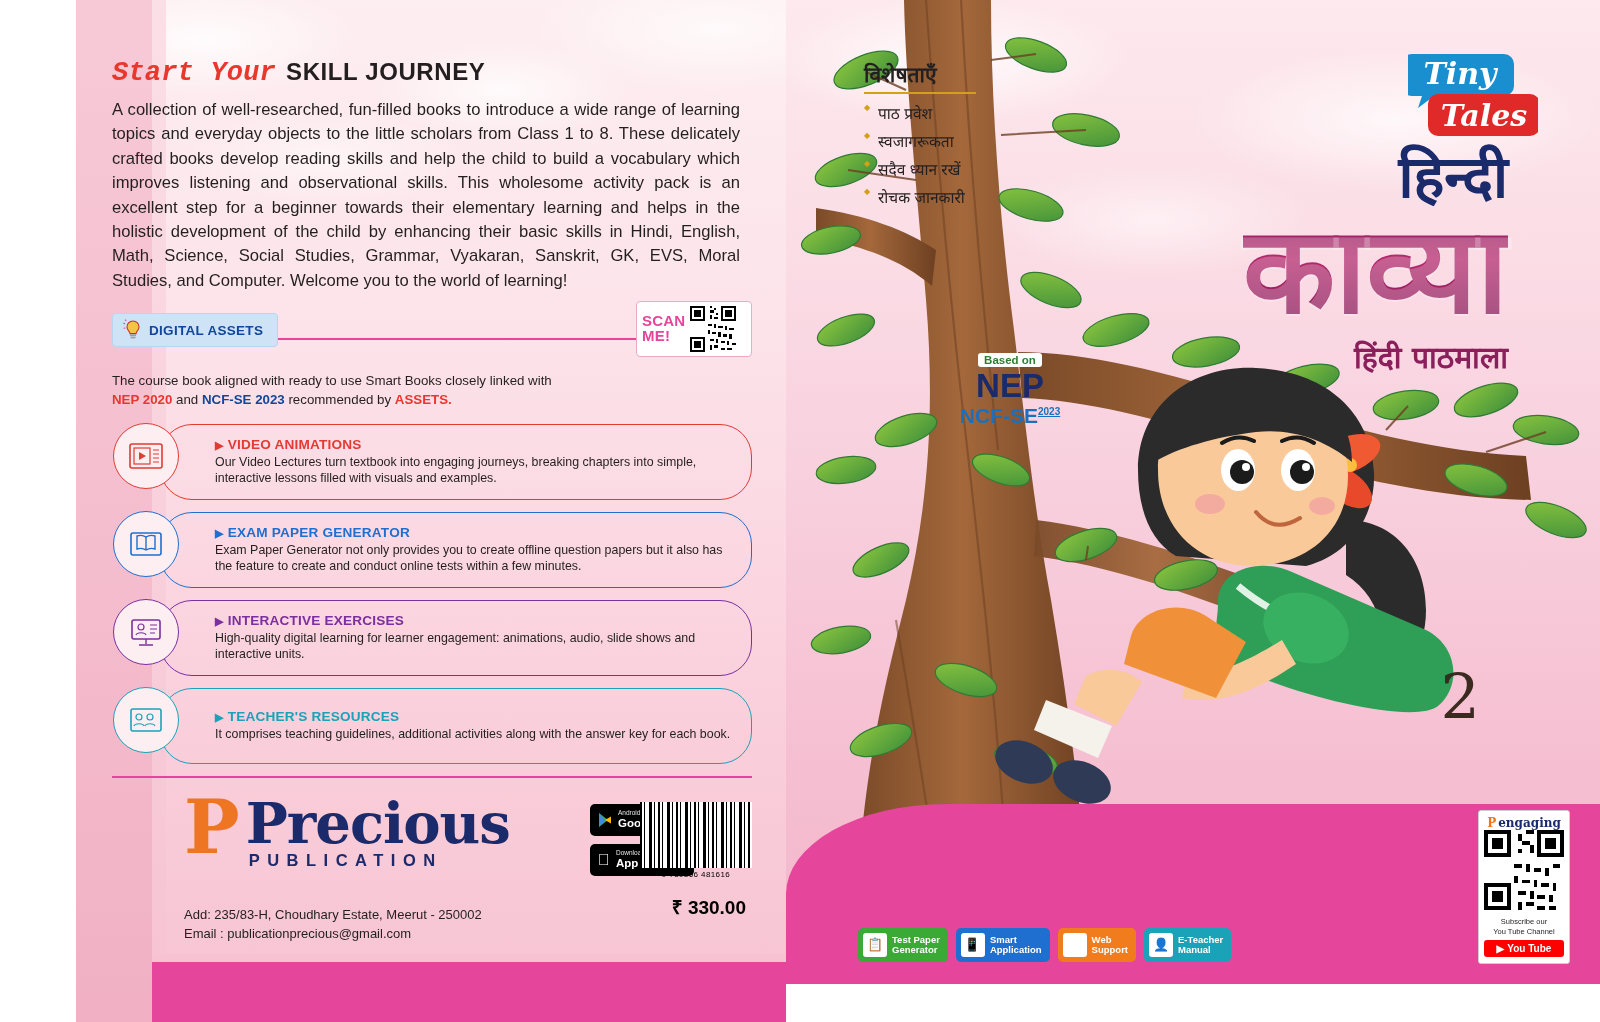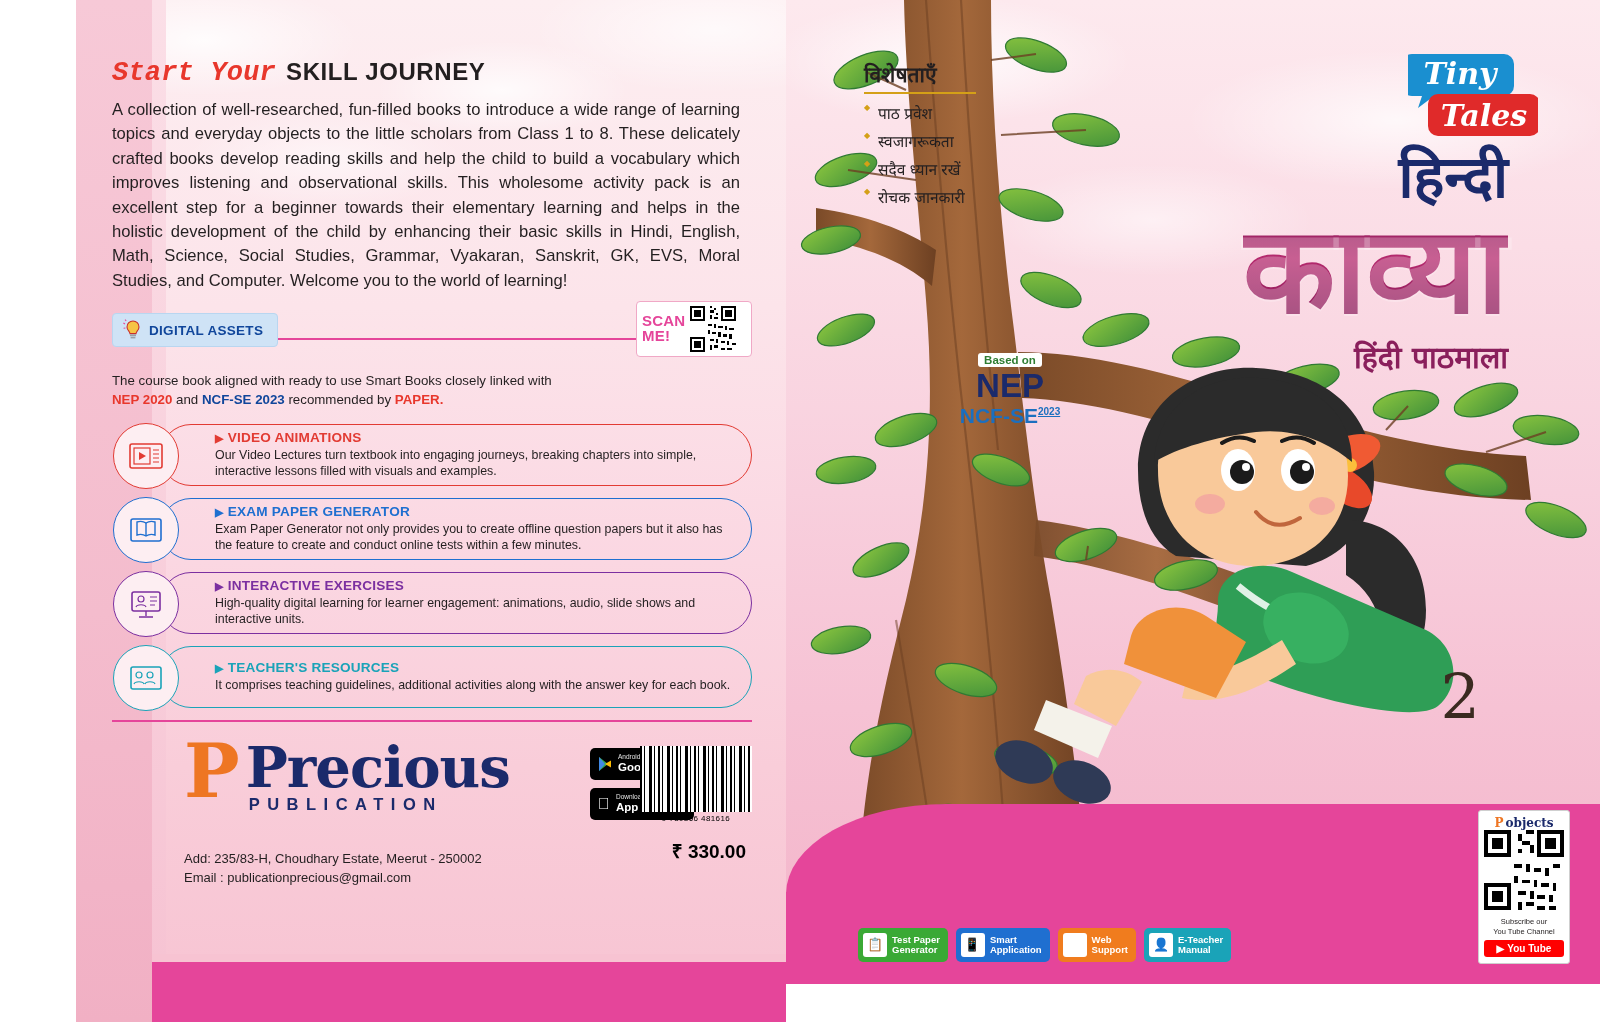--- a/index.html
+++ b/index.html
@@ -82,21 +82,21 @@
 
   .da-sub { margin-top: 12px; font-size: 13.3px; color:#231f20; line-height:1.45; }
   .da-sub b.red { color:#e8372c; }
   .da-sub b.blue { color:#10469b; }
   .da-sub b.nc { color:#e8372c; }
 
   
   .features { margin-top: 14px; }
   .feat {
     position:relative; display:flex; align-items:center; gap:12px;
-    margin: 0 0 12px 48px; height: 62px;
+    margin: 0 0 12px 48px; height: 76px;
     border:1.6px solid var(--c); border-radius: 32px; padding-left: 54px; padding-right:14px;
     background: transparent;
   }
   .feat .badge {
     position:absolute; left:-48px; top:-2px; width:66px; height:66px; border-radius:50%;
     border:1.6px solid var(--c); background:#fdeef2;
     display:flex; align-items:center; justify-content:center;
   }
   .feat .ft { }
   .feat .ft .title { color: var(--c); font-weight:700; font-size:13.6px; letter-spacing:.2px; }
@@ -291,21 +291,21 @@
                 <rect x="14" y="19" width="2" height="1"></rect>
               <rect x="17" y="19" width="2" height="1"></rect>
                 <rect x="19" y="17" width="2" height="1"></rect>
             </g>
           </svg>
         </div>
       </div>
 
       <div class="da-sub">
         <span>The course book aligned with ready to use Smart Books closely linked with</span><br>
-        <b class="red">NEP 2020</b><span> and </span><b class="blue">NCF-SE 2023</b><span> recommended by </span><b class="nc">PAPER.</b>
+        <b class="red">NEP 2020</b><span> and </span><b class="blue">NCF-SE 2023</b><span> recommended by </span><b class="nc">ASSETS.</b>
       </div>
 
       <div class="features">
 
         <div class="feat" style="--c:#e23b33">
           <div class="badge">
             <svg width="36" height="32" viewBox="0 0 36 32">
               <rect x="2" y="4" width="32" height="24" rx="2" fill="none" stroke="#e23b33" stroke-width="1.6"></rect>
               <rect x="6" y="8" width="16" height="16" fill="none" stroke="#e23b33" stroke-width="1.2"></rect>
               <polygon points="11,12 11,20 18,16" fill="#e23b33"></polygon>
@@ -602,21 +602,21 @@
         <span>
           <span style="display:block">E-Teacher</span>
           <span style="display:block">Manual</span>
         </span>
       </div>
     </div>
 
     <div class="yt-card">
       <div class="brand">
         <i>P</i>
-          <span>objects</span>
+          <span>engaging</span>
       </div>
       <svg class="qr-svg" width="80" height="80" viewBox="0 0 21 21">
         <rect width="21" height="21" fill="#fff"></rect>
         <g fill="#000">
           <rect x="0" y="0" width="7" height="7"></rect>
             <rect x="1" y="1" width="5" height="5" fill="#fff"></rect>
             <rect x="2" y="2" width="3" height="3"></rect>
           <rect x="14" y="0" width="7" height="7"></rect>
             <rect x="15" y="1" width="5" height="5" fill="#fff"></rect>
             <rect x="16" y="2" width="3" height="3"></rect>

